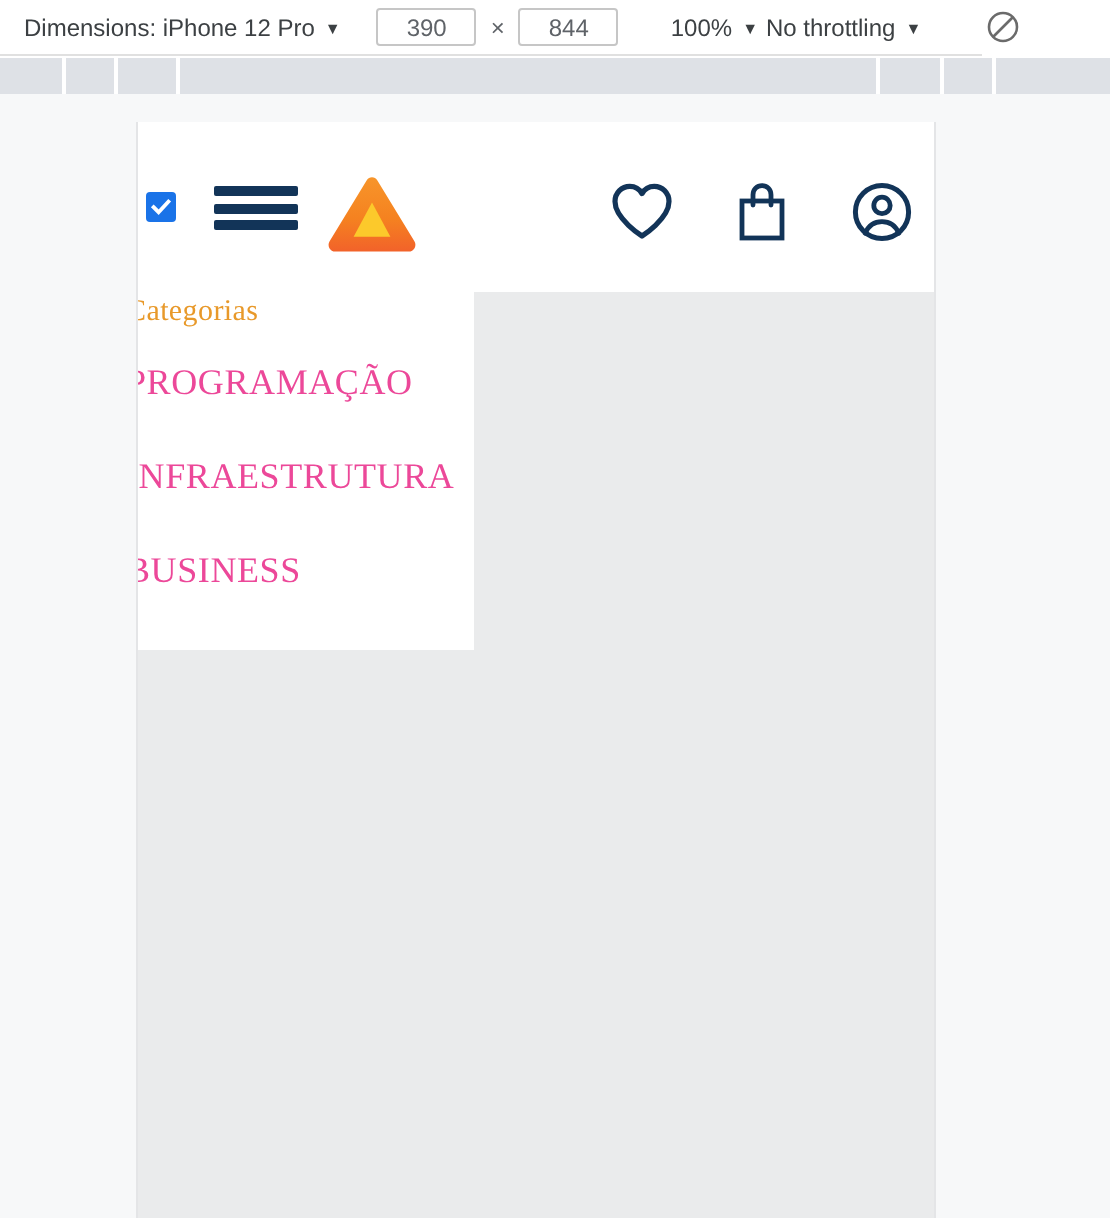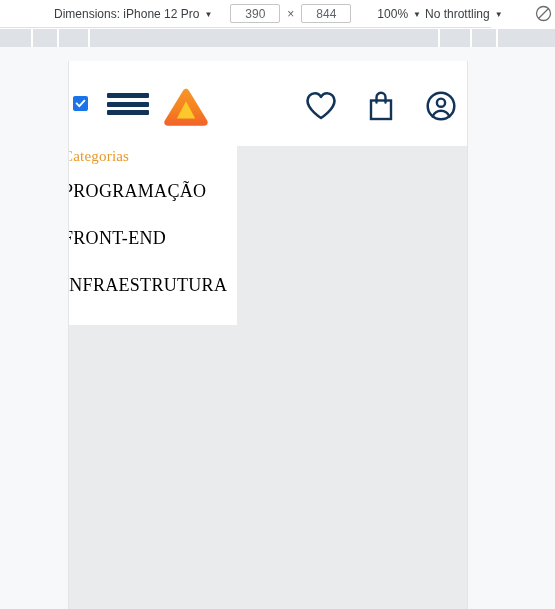--- a/index.html
+++ b/index.html
@@ -21,21 +21,20 @@
     left: 0; top: 0;
     width: 491px;
     height: 28px;
     background: #ffffff;
     border-bottom: 1px solid #e0e0e0;
     display: flex;
     align-items: center;
     font-size: 12px;
     color: #3c4043;
     white-space: nowrap;
-    padding-left: 42px;
   }
 
   .tb-item {
     display: flex;
     align-items: center;
     height: 100%;
     cursor: default;
   }
 
   #device-select { margin-left: 12px; }
@@ -203,21 +202,21 @@
     font-family: "Liberation Serif", serif;
     font-size: 15px;
     color: #e8992a;
     padding: 3px 0 3px 16px;
     letter-spacing: 0.2px;
   }
 
   .dropdown-item {
     font-family: "Liberation Serif", serif;
     font-size: 18px;
-    color: #000000;
+    color: #ec4899;
     padding: 13px 0 13px 16px;
     white-space: nowrap;
     letter-spacing: 0.3px;
   }
 
   
   #page-body {
     position: absolute;
     left: 0;
     top: 85px;
@@ -327,18 +326,18 @@
           </svg>
         </div>
 
       </div>
     </div>
 
     <div id="category-dropdown">
       <div id="dropdown-title">Categorias</div>
 
       <div class="dropdown-item">PROGRAMAÇÃO</div>
-      <div class="dropdown-item">FRONT-END</div>
       <div class="dropdown-item">INFRAESTRUTURA</div>
+      <div class="dropdown-item">BUSINESS</div>
     </div>
 
   </div>
 </div>
 
 </body></html>

